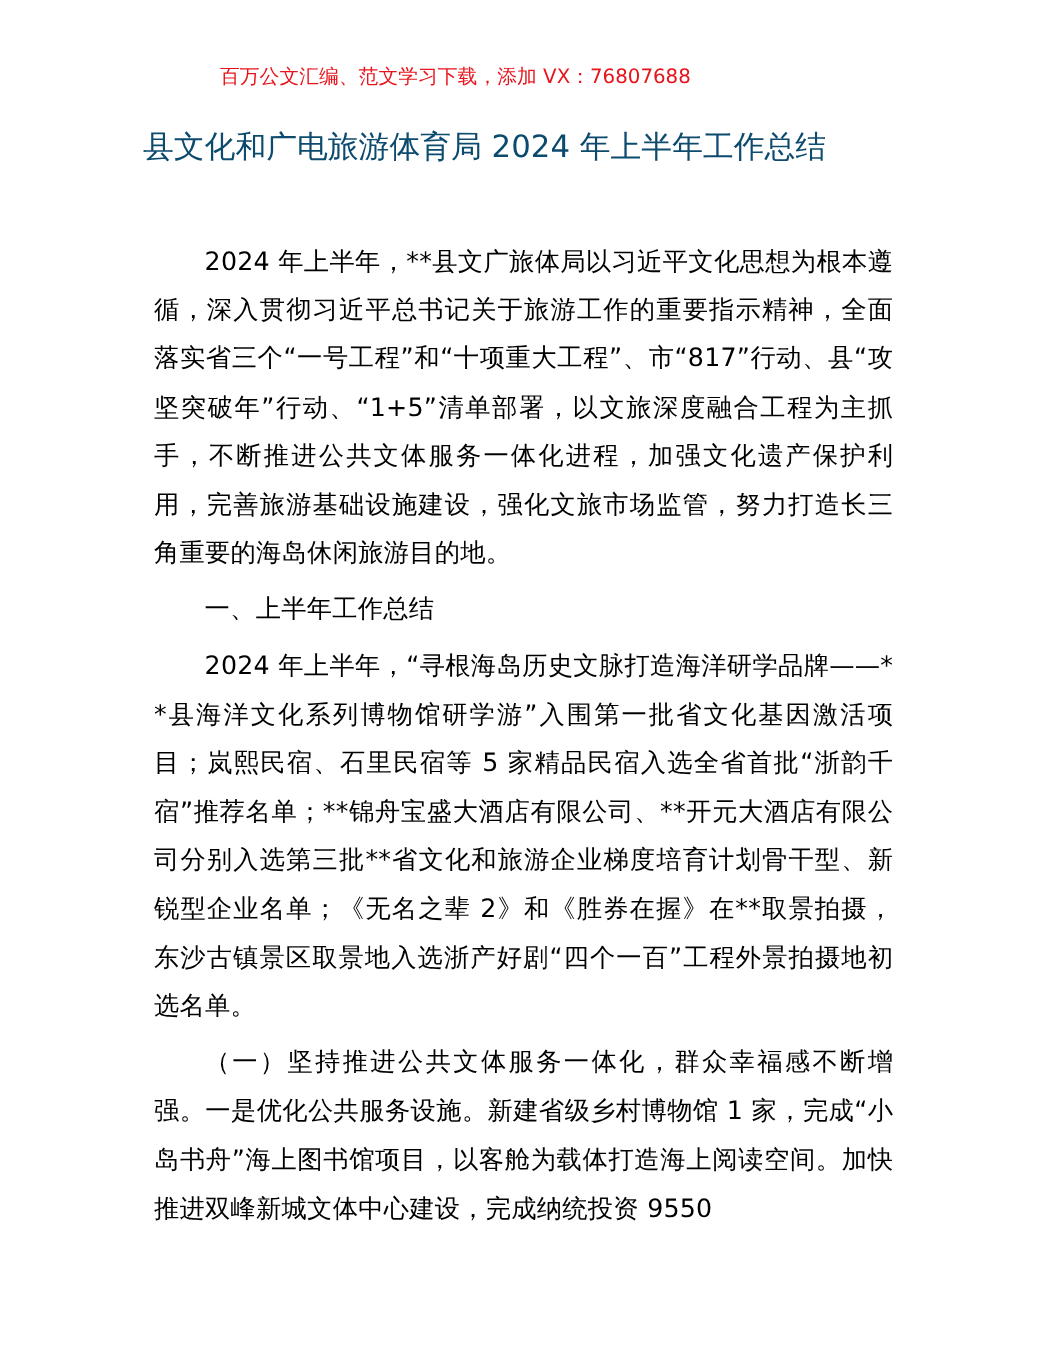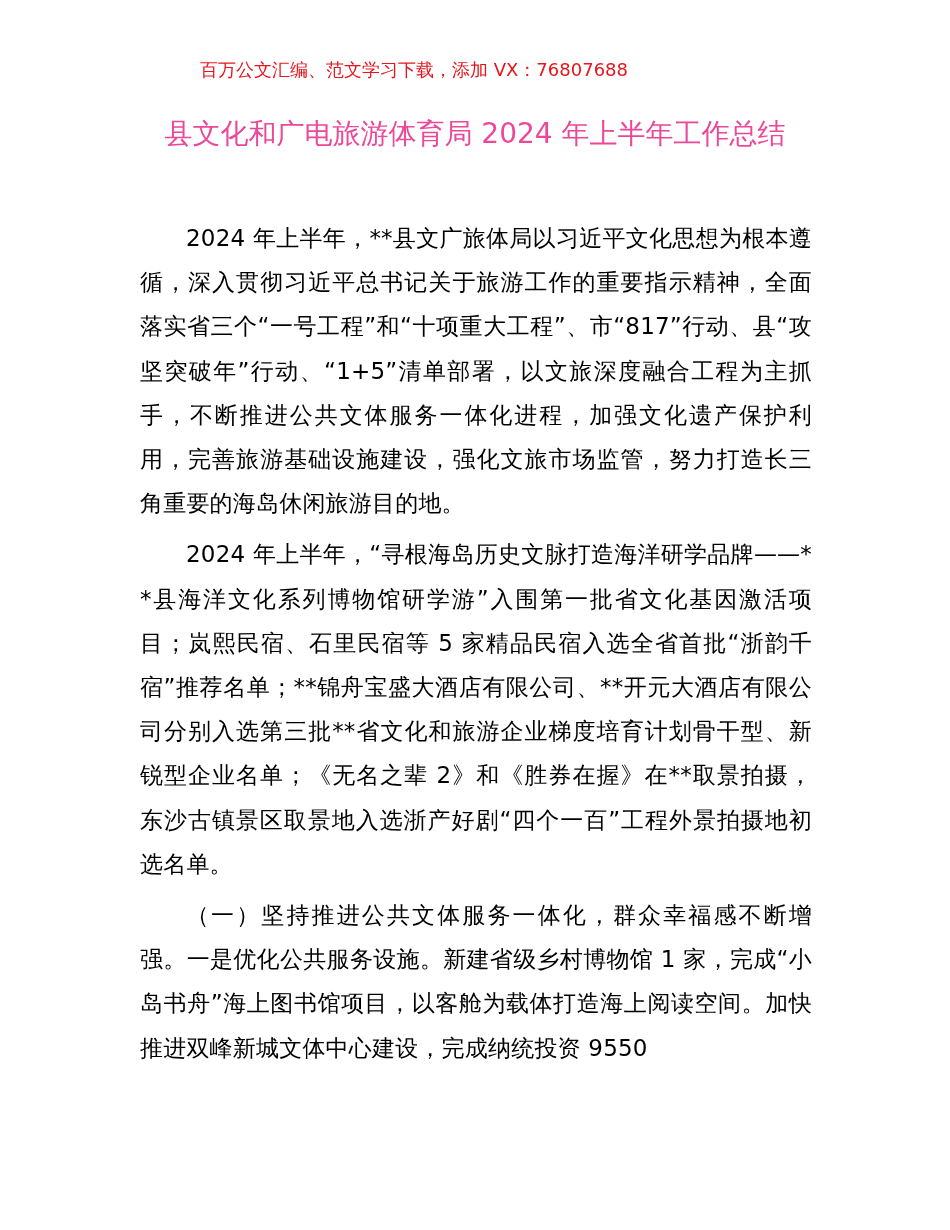--- a/index.html
+++ b/index.html
@@ -24,24 +24,24 @@
       font-size: 18px;
       line-height: 28px;
       color: #e8141c;
       letter-spacing: 0px;
     }
     .title {
       position: absolute;
       top: 113px;
       left: 130px;
       width: 690px;
-      text-align: center;
+      text-align: left;
       font-size: 28px;
       line-height: 42px;
-      color: #ec4899;
+      color: #0c4a6e;
     }
     .body-text {
       position: absolute;
       top: 216px;
       left: 140px;
       width: 672px;
     }
     .para {
       margin: 0;
       font-size: 23px;
@@ -62,15 +62,16 @@
   </style>
 </head>
 <body>
 
 <div class="watermark">百万公文汇编、范文学习下载，添加 VX：76807688</div>
 
 <h1 class="title" style="margin:0;font-weight:normal;">县文化和广电旅游体育局 2024 年上半年工作总结</h1>
 
 <div class="body-text">
   <p class="para">2024 年上半年，**县文广旅体局以习近平文化思想为根本遵循，深入贯彻习近平总书记关于旅游工作的重要指示精神，全面落实省三个“一号工程”和“十项重大工程”、市“817”行动、县“攻坚突破年”行动、“1+5”清单部署，以文旅深度融合工程为主抓手，不断推进公共文体服务一体化进程，加强文化遗产保护利用，完善旅游基础设施建设，强化文旅市场监管，努力打造长三角重要的海岛休闲旅游目的地。</p>
+  <p class="para heading">一、上半年工作总结</p>
   <p class="para">2024 年上半年，“寻根海岛历史文脉打造海洋研学品牌——**县海洋文化系列博物馆研学游”入围第一批省文化基因激活项目；岚熙民宿、石里民宿等 5 家精品民宿入选全省首批“浙韵千宿”推荐名单；**锦舟宝盛大酒店有限公司、**开元大酒店有限公司分别入选第三批**省文化和旅游企业梯度培育计划骨干型、新锐型企业名单；《无名之辈 2》和《胜券在握》在**取景拍摄，东沙古镇景区取景地入选浙产好剧“四个一百”工程外景拍摄地初选名单。</p>
   <p class="para">（一）坚持推进公共文体服务一体化，群众幸福感不断增强。一是优化公共服务设施。新建省级乡村博物馆 1 家，完成“小岛书舟”海上图书馆项目，以客舱为载体打造海上阅读空间。加快推进双峰新城文体中心建设，完成纳统投资 9550</p>
 </div>
 
 </body></html>

